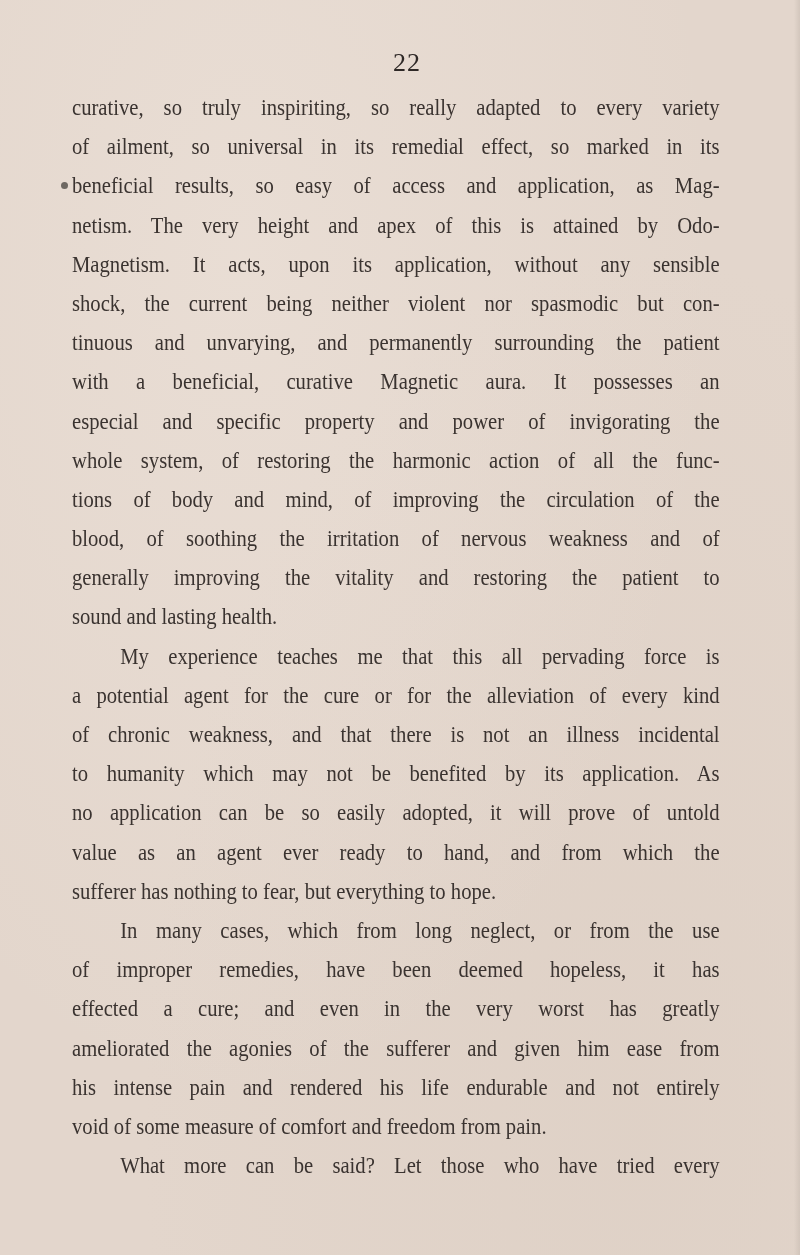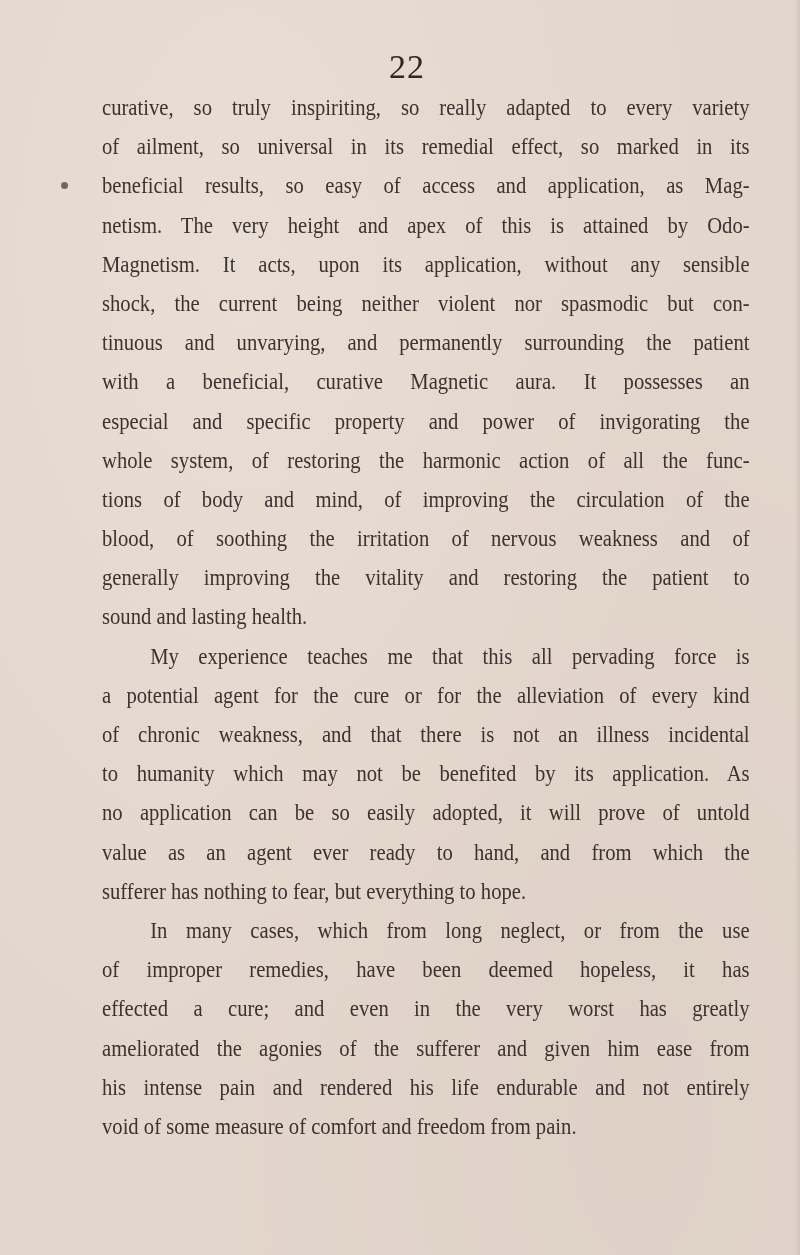--- a/index.html
+++ b/index.html
@@ -29,40 +29,40 @@
       right: 0; top: 0;
       width: 6px; height: 1255px;
       background: linear-gradient(to right, rgba(220,210,200,0), rgba(200,188,178,0.6));
     }
     .page-number {
       position: absolute;
       top: 48px;
       left: 0;
       width: 800px;
       text-align: center;
-      font-size: 34px;
+      font-size: 26px;
       letter-spacing: 1px;
       color: #2e2826;
     }
     .page-number span {
       display: inline-block;
       margin-left: 14px;
     }
     .speck {
       position: absolute;
       left: 61px;
       top: 182px;
       width: 7px;
       height: 7px;
       border-radius: 50%;
       background: #6e6862;
     }
     .text-block {
       position: absolute;
-      left: 102px;
+      left: 72px;
       top: 88px;
       width: 648px;
     }
     .line {
       height: 39.2px;
       line-height: 39.2px;
       font-size: 24px;
       white-space: nowrap;
       text-align: justify;
       text-align-last: justify;
@@ -120,14 +120,17 @@
 
     <div>
       <span class="line indent">In many cases, which from long neglect, or from the use</span>
       <span class="line">of improper remedies, have been deemed hopeless, it has</span>
       <span class="line">effected a cure; and even in the very worst has greatly</span>
       <span class="line">ameliorated the agonies of the sufferer and given him ease from</span>
       <span class="line">his intense pain and rendered his life endurable and not entirely</span>
       <span class="line last">void of some measure of comfort and freedom from pain.</span>
     </div>
 
+    <div>
+      <span class="line indent">What more can be said? Let those who have tried every</span>
+    </div>
   </div>
 </div>
 
 </body></html>

